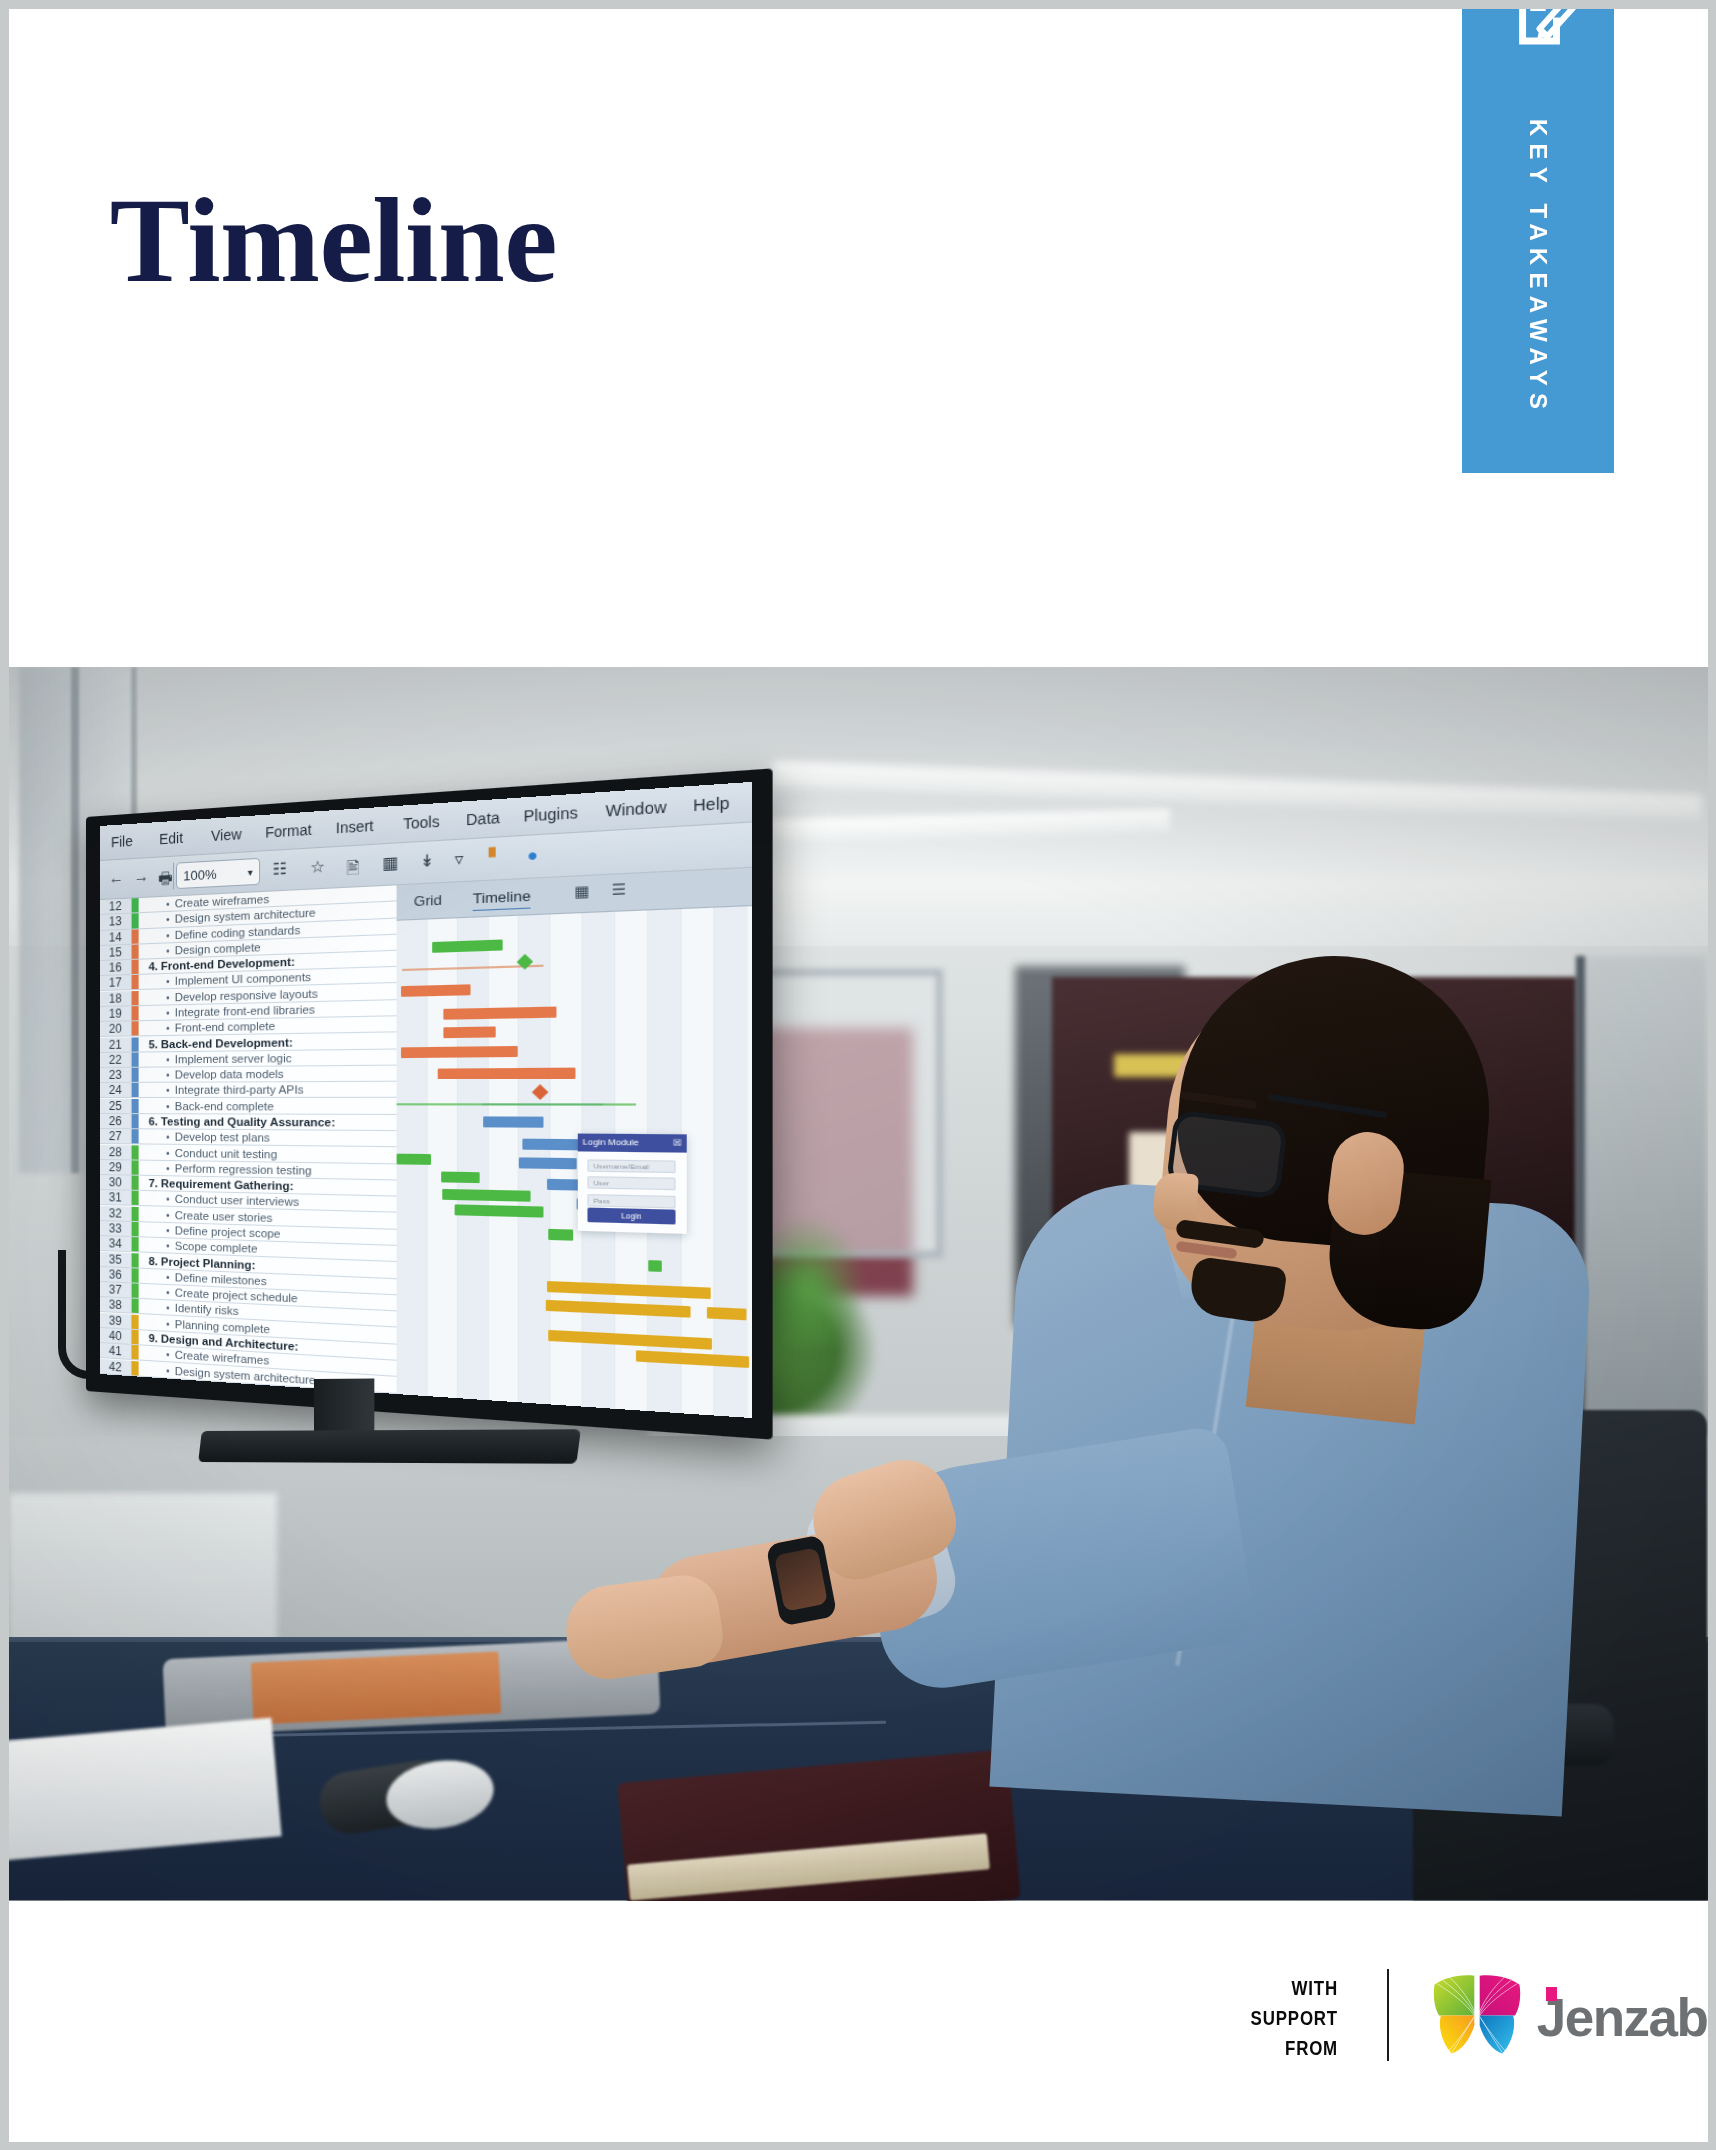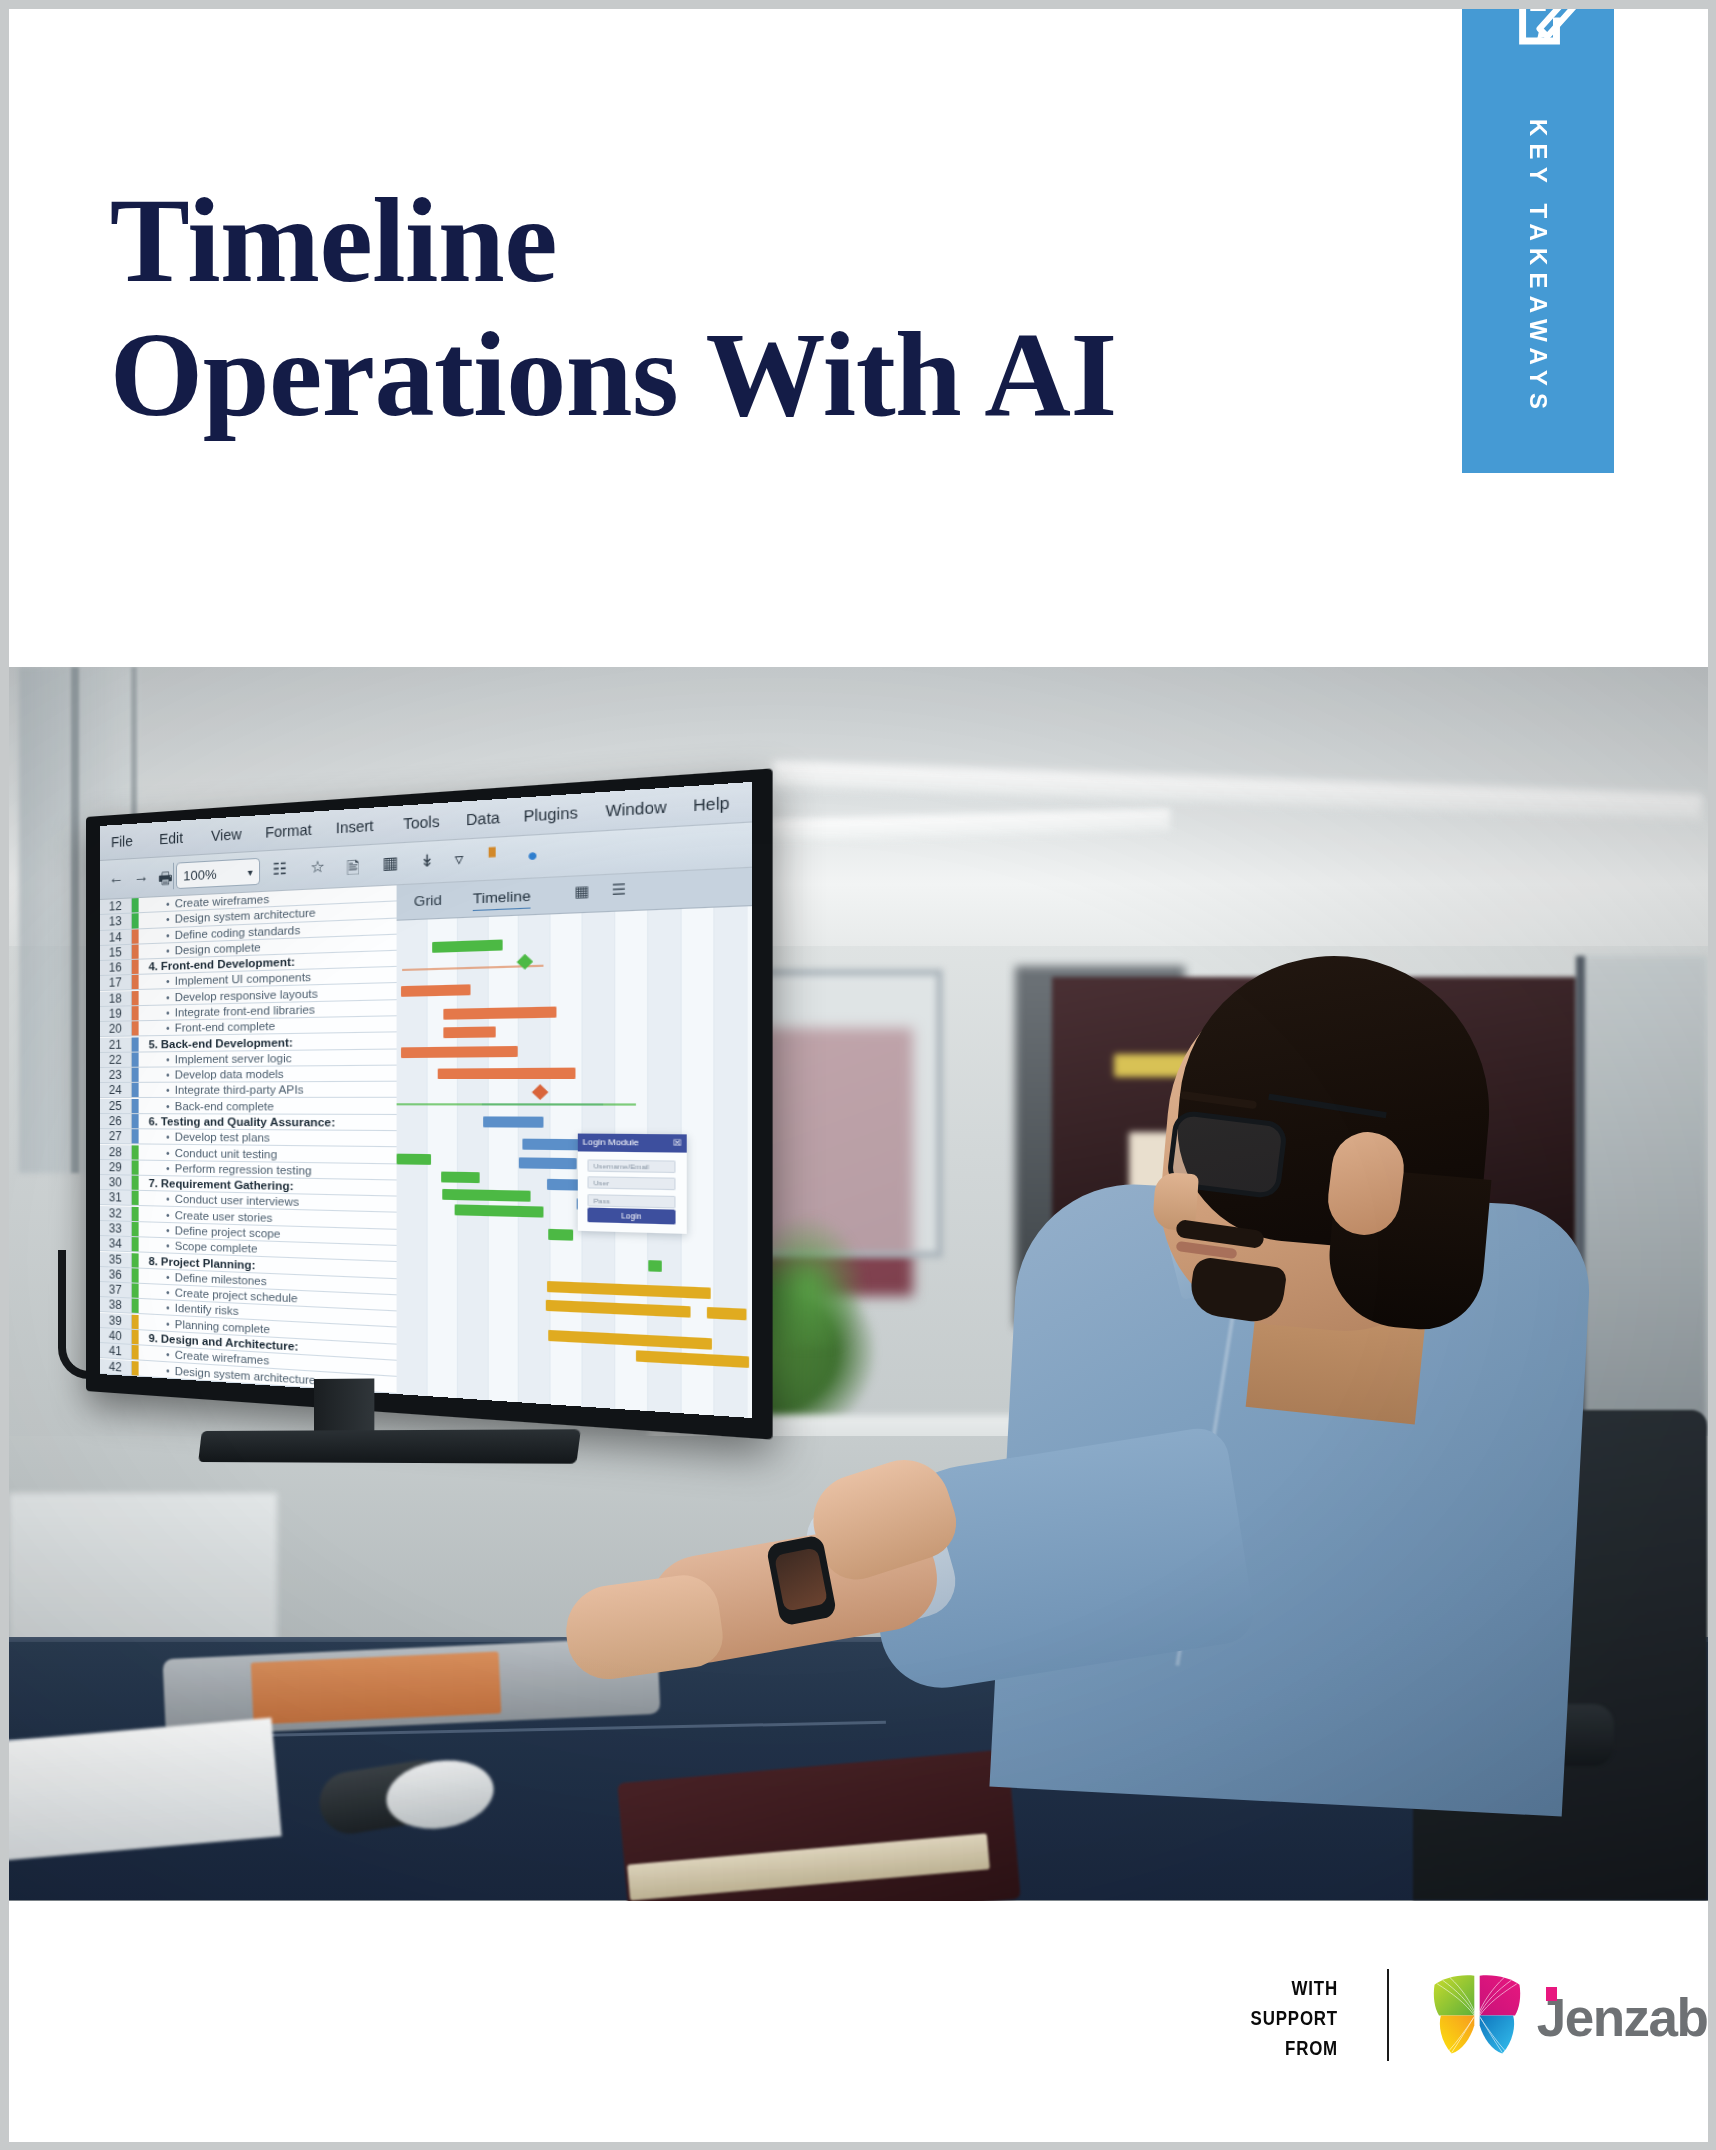--- a/index.html
+++ b/index.html
@@ -533,21 +533,20 @@
       <path d="M78 6 V16 H30 V78 H74 V52" fill="none" stroke="#ffffff" stroke-width="9" stroke-linecap="square"></path>
       <rect x="40" y="30" width="20" height="9" fill="#ffffff"></rect>
       <path d="M52 62 L88 22 L98 32 L62 72 Z" fill="none" stroke="#ffffff" stroke-width="8" stroke-linejoin="round"></path>
       <path d="M52 62 L62 72 L49 75 Z" fill="#ffffff"></path>
     </svg>
     <div class="tab-label">KEY TAKEAWAYS</div>
   </div>
 
   <div class="title-wrap">
     <div class="title-line">Timeline</div>
-    <div class="title-line">Operations With AI</div>
   </div>
 
   <div class="photo">
 
     <div class="ph bg-ceiling"></div>
     <div class="ph bg-ceil-strip1"></div>
     <div class="ph bg-ceil-strip2"></div>
     <div class="ph bg-wall"></div>
     <div class="ph bg-glass-l"></div>
     <div class="ph bg-mull1"></div>

